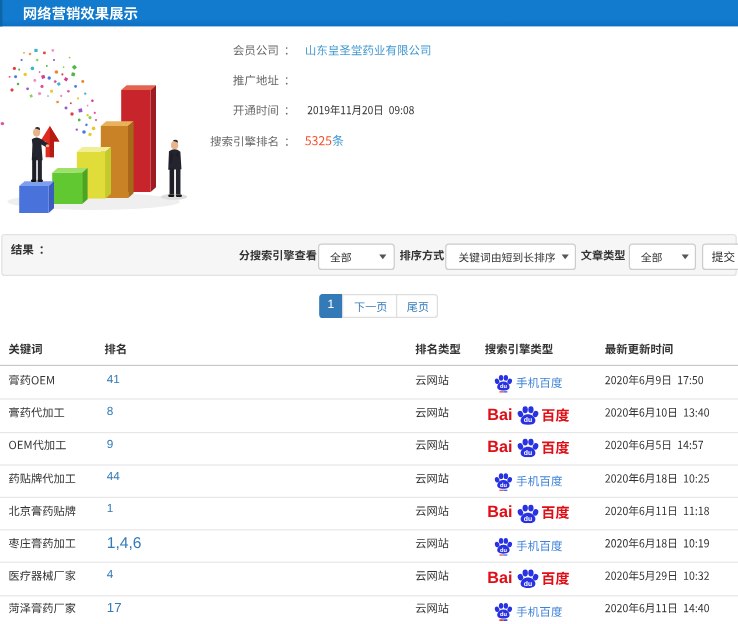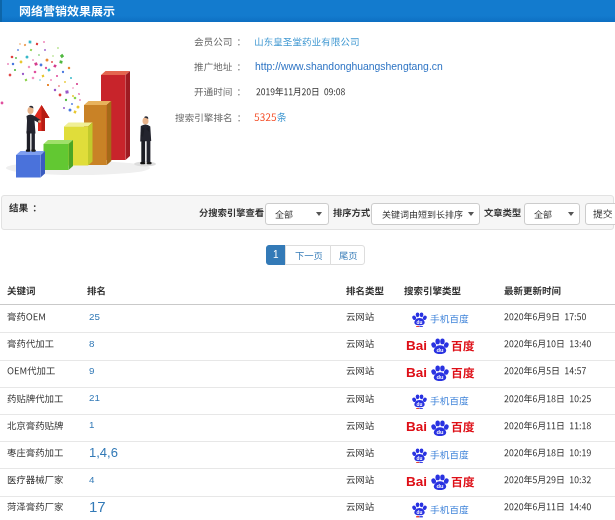--- a/index.html
+++ b/index.html
@@ -220,23 +220,20 @@
             <use href="#gR836F" x="5000"></use>
             <use href="#gR4E1A" x="6000"></use>
             <use href="#gR6709" x="7000"></use>
             <use href="#gR9650" x="8000"></use>
             <use href="#gR516C" x="9000"></use>
             <use href="#gR53F8" x="10000"></use>
           </g>
         </g>
       </svg>
     </div>
-<div style="position:absolute;left:255px;top:62.4px;">
-      <span style="font-family:'Liberation Sans',sans-serif;display:block;font-size:10.4px;line-height:10px;color:#2d74c4">http://www.shandonghuangshengtang.cn</span>
-    </div>
 <div style="position:absolute;left:256px;top:87.3px;">
       <svg width="89.3" height="9.3" viewBox="0 0 89.3 9.3">
         <g transform="translate(0,8.18) scale(0.008556,-0.009300)">
           <g fill="#333333">
             <use href="#gR32" x="0"></use>
             <use href="#gR30" x="555"></use>
             <use href="#gR31" x="1110"></use>
             <use href="#gR39" x="1665"></use>
             <use href="#gR5E74" x="2220"></use>
             <use href="#gR31" x="3220"></use>
@@ -574,21 +571,21 @@
           <g fill="#333333">
             <use href="#gR818F" x="0"></use>
             <use href="#gR836F" x="1000"></use>
             <use href="#gR4F" x="2000"></use>
             <use href="#gR45" x="2742"></use>
             <use href="#gR4D" x="3331"></use>
           </g>
         </g>
       </svg>
     </div>
-<div style="position:absolute;left:89px;top:310.6px;font-family:'Liberation Sans',sans-serif;font-size:9.8px;line-height:12px;color:#337ab7">25</div>
+<div style="position:absolute;left:89px;top:310.6px;font-family:'Liberation Sans',sans-serif;font-size:9.8px;line-height:12px;color:#337ab7">41</div>
 <div style="position:absolute;left:346px;top:311.9px;">
       <svg width="28.2" height="9.4" viewBox="0 0 28.2 9.4">
         <g transform="translate(0,8.27) scale(0.009400,-0.009400)">
           <g fill="#333333">
             <use href="#gR4E91" x="0"></use>
             <use href="#gR7F51" x="1000"></use>
             <use href="#gR7AD9" x="2000"></use>
           </g>
         </g>
       </svg>
@@ -790,21 +787,21 @@
             <use href="#gR836F" x="0"></use>
             <use href="#gR8D34" x="1000"></use>
             <use href="#gR724C" x="2000"></use>
             <use href="#gR4EE3" x="3000"></use>
             <use href="#gR52A0" x="4000"></use>
             <use href="#gR5DE5" x="5000"></use>
           </g>
         </g>
       </svg>
     </div>
-<div style="position:absolute;left:89px;top:392.20000000000005px;font-family:'Liberation Sans',sans-serif;font-size:9.8px;line-height:12px;color:#337ab7">21</div>
+<div style="position:absolute;left:89px;top:392.20000000000005px;font-family:'Liberation Sans',sans-serif;font-size:9.8px;line-height:12px;color:#337ab7">44</div>
 <div style="position:absolute;left:346px;top:393.5px;">
       <svg width="28.2" height="9.4" viewBox="0 0 28.2 9.4">
         <g transform="translate(0,8.27) scale(0.009400,-0.009400)">
           <g fill="#333333">
             <use href="#gR4E91" x="0"></use>
             <use href="#gR7F51" x="1000"></use>
             <use href="#gR7AD9" x="2000"></use>
           </g>
         </g>
       </svg>
@@ -1084,21 +1081,21 @@
             <use href="#gR83CF" x="0"></use>
             <use href="#gR6CFD" x="1000"></use>
             <use href="#gR818F" x="2000"></use>
             <use href="#gR836F" x="3000"></use>
             <use href="#gR5382" x="4000"></use>
             <use href="#gR5BB6" x="5000"></use>
           </g>
         </g>
       </svg>
     </div>
-<div style="position:absolute;left:89px;top:501.0px;font-family:'Liberation Sans',sans-serif;font-size:15px;line-height:12px;color:#337ab7">17</div>
+<div style="position:absolute;left:89px;top:501.0px;font-family:'Liberation Sans',sans-serif;font-size:11px;line-height:12px;color:#337ab7">17</div>
 <div style="position:absolute;left:346px;top:502.3px;">
       <svg width="28.2" height="9.4" viewBox="0 0 28.2 9.4">
         <g transform="translate(0,8.27) scale(0.009400,-0.009400)">
           <g fill="#333333">
             <use href="#gR4E91" x="0"></use>
             <use href="#gR7F51" x="1000"></use>
             <use href="#gR7AD9" x="2000"></use>
           </g>
         </g>
       </svg>

